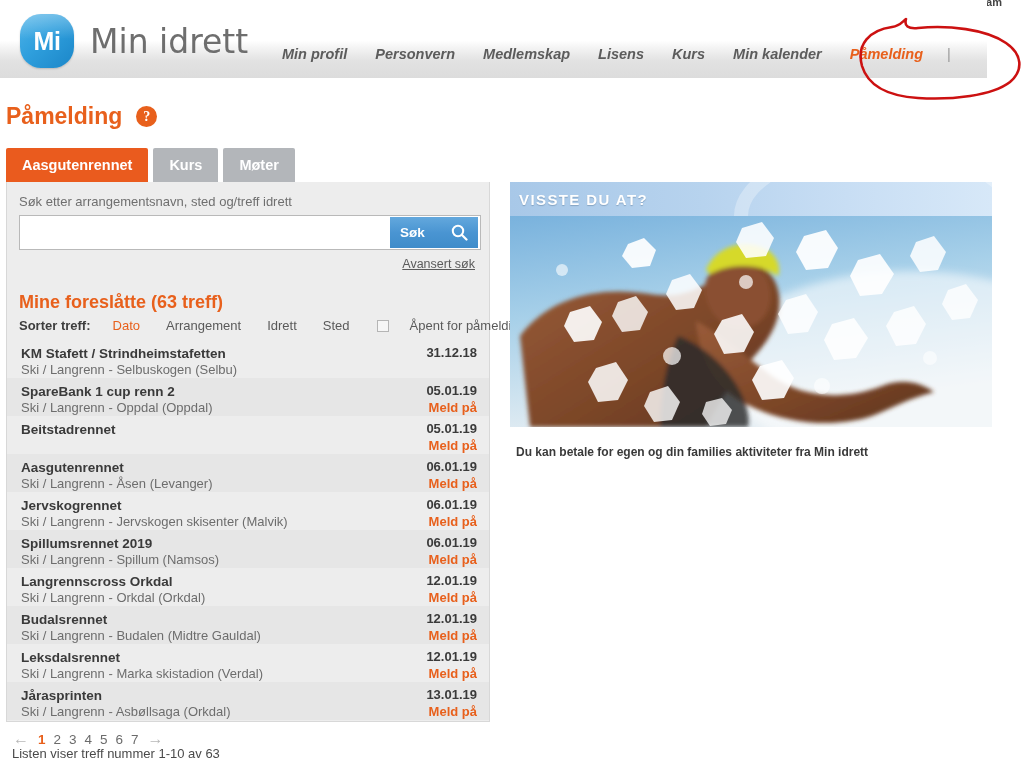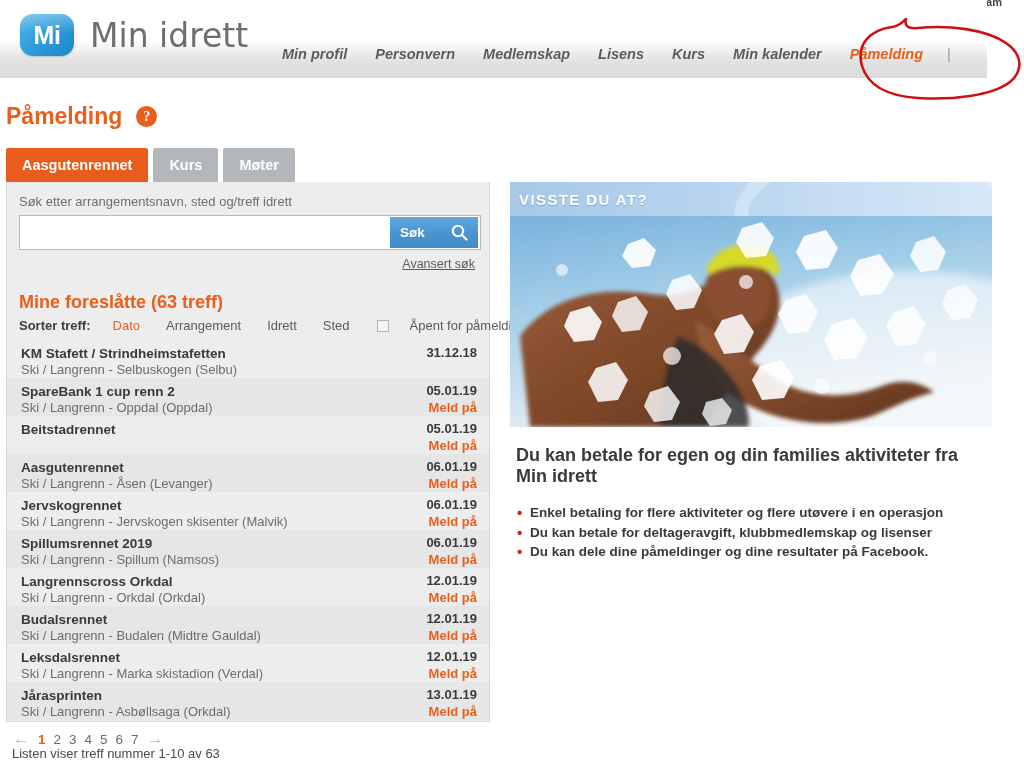--- a/index.html
+++ b/index.html
@@ -28,21 +28,21 @@
   }
   .header-bg {
     position: absolute; left:0; top: 0; width: 987px; height: 78px;
     background: linear-gradient(to bottom, #ffffff 0%, #ffffff 52%, #f3f3f3 62%, #e2e2e2 78%, #dcdcdc 100%);
   }
   .logo-wrap {
     position: absolute; left: 20px; top: 14px;
     display: flex; align-items: center; gap: 16px;
   }
   .logo-mark {
-    width: 54px; height: 42px; border-radius: 13px;
+    width: 54px; height: 54px; border-radius: 21px;
     background: linear-gradient(135deg, #4fb3e8 0%, #2f9fdd 45%, #1b86c8 100%);
     box-shadow: 0 1px 2px rgba(0,0,0,.18);
     display: flex; align-items: center; justify-content: center;
     position: relative; overflow: hidden;
   }
   .logo-mark::after{
     content:""; position:absolute; left:0; top:0; width:100%; height:46%;
     background: linear-gradient(to bottom, rgba(255,255,255,.30), rgba(255,255,255,0));
   }
   .logo-mark span {
@@ -189,21 +189,21 @@
     letter-spacing: 1.4px; padding-left: 9px;
     text-shadow: 0 1px 1px rgba(60,90,120,.35);
   }
   .promo-image {
     width: 482px; height: 211px; position:relative; overflow:hidden;
     background: linear-gradient(to bottom, #7db4dd 0%, #9cc9e6 30%, #cfe2ef 62%, #e8eef2 100%);
   }
   .promo-text {
     padding: 18px 6px 0 6px;
   }
-  .promo-lead { font-size: 18px; font-weight: bold; color:#3a3a3a; }
+  .promo-lead { font-size: 12px; font-weight: bold; color:#3a3a3a; }
   .promo-bullets { margin: 16px 0 0 0; padding: 0; list-style: none; }
   .promo-bullets li {
     font-size: 13.5px; font-weight: bold; color:#3a3a3a; line-height: 1.45;
     padding-left: 14px; position:relative;
   }
   .promo-bullets li::before {
     content:"•"; position:absolute; left: 1px; top: -1px; color:#cf2222; font-size: 15px;
   }
 </style>
 </head>
@@ -464,21 +464,16 @@
           <circle cx="236" cy="66" r="7" opacity=".7"></circle>
           <circle cx="312" cy="170" r="8" opacity=".6"></circle>
           <circle cx="420" cy="142" r="7" opacity=".55"></circle>
           <circle cx="52" cy="54" r="6" opacity=".6"></circle>
         </g>
       </svg>
     </div>
 
     <div class="promo-text">
       <div class="promo-lead">Du kan betale for egen og din families aktiviteter fra Min idrett</div>
-      <ul class="promo-bullets">
-        <li>Enkel betaling for flere aktiviteter og flere utøvere i en operasjon</li>
-        <li>Du kan betale for deltageravgift, klubbmedlemskap og lisenser</li>
-        <li>Du kan dele dine påmeldinger og dine resultater på Facebook.</li>
-      </ul>
     </div>
   </div>
 
 </div>
 
 </body></html>

